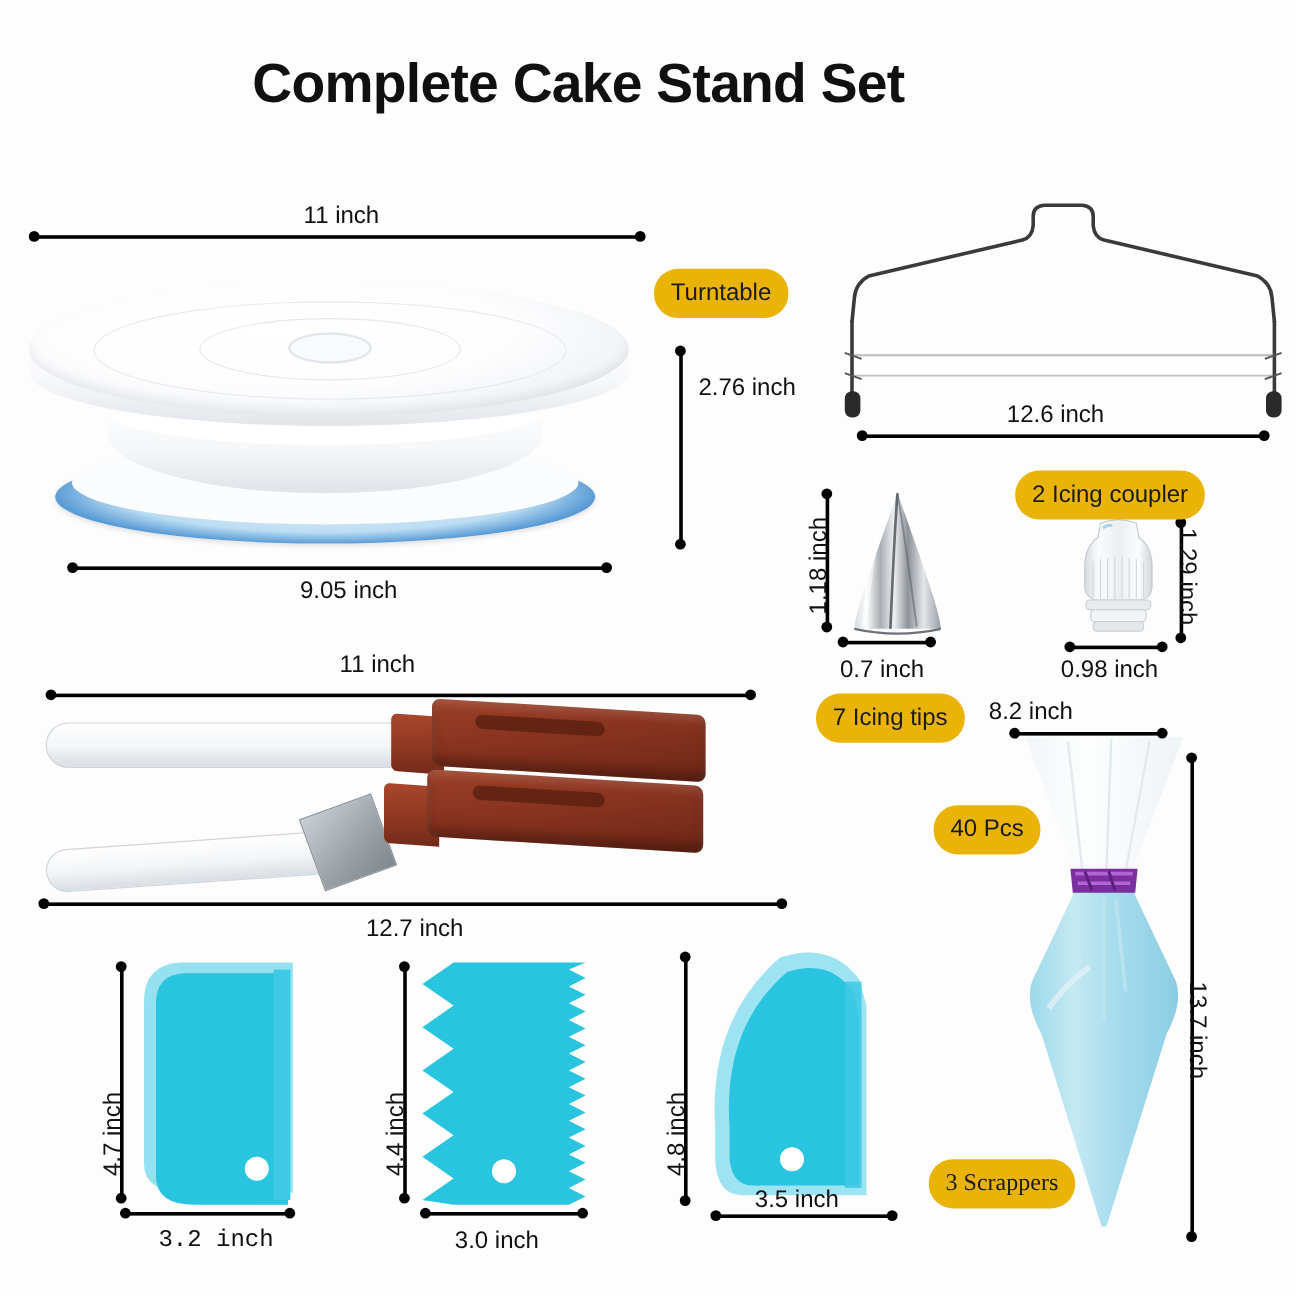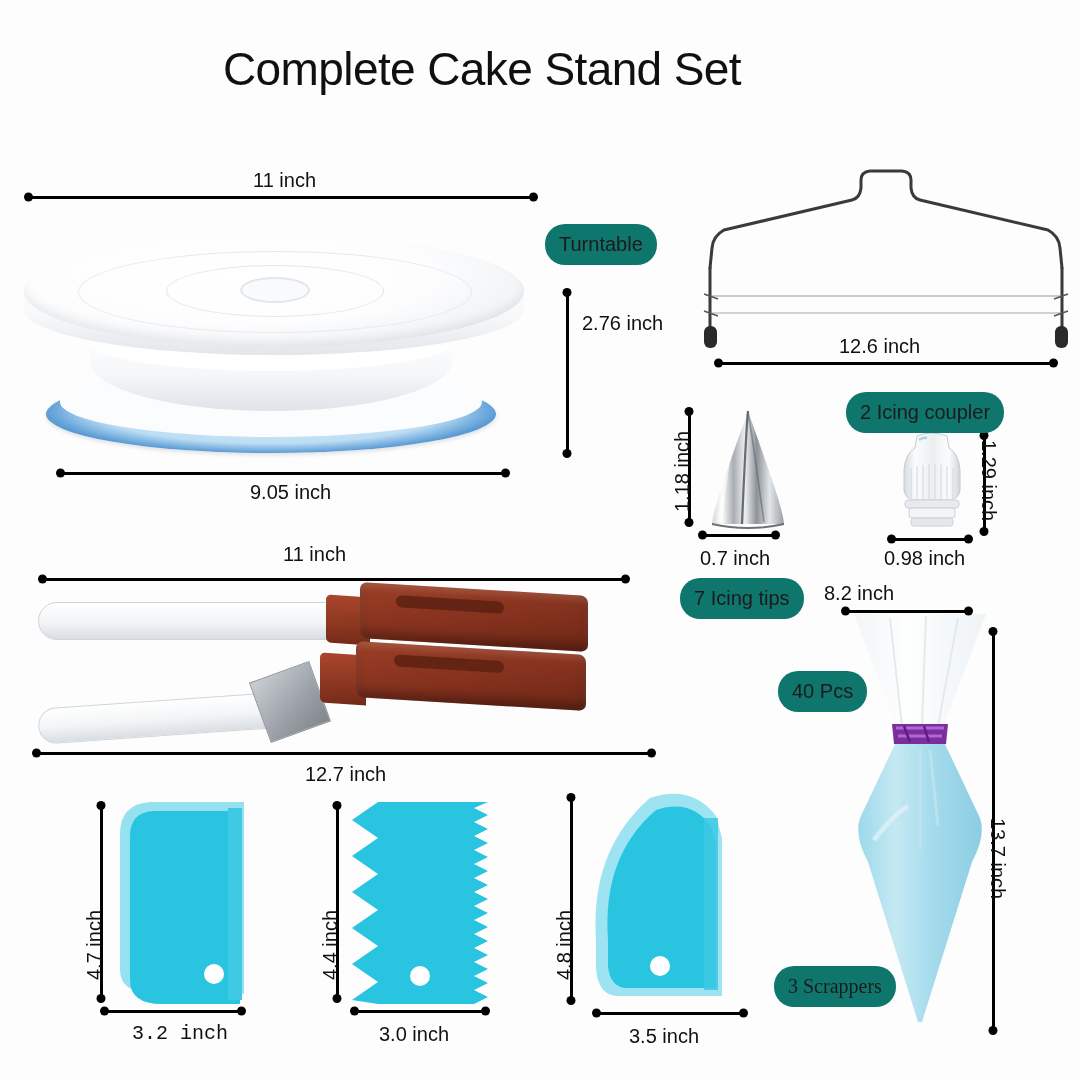--- a/index.html
+++ b/index.html
@@ -20,29 +20,29 @@
   }
 
   
   .title {
     position: absolute;
     left: 0;
     top: 42px;
     width: 964px;
     text-align: center;
     font-size: 46px;
-    font-weight: normal;
+    font-weight: bold;
     letter-spacing: -0.6px;
     color: #101010;
   }
 
   
   .badge {
     position: absolute;
-    background: #0f766e;
+    background: #eab308;
     color: #1b1b1b;
     border-radius: 20px;
     font-size: 20px;
     line-height: 1;
     padding: 10px 14px 11px 14px;
     white-space: nowrap;
   }
 
   
   .dim {
@@ -361,21 +361,21 @@
       <path d="M20,150 Q14,66 68,20 Q104,8 124,38 L128,56 L128,198 L40,198 Q22,198 20,176 Z" fill="#29c4e0"></path>
       <rect x="116" y="28" width="14" height="172" fill="#3ec9e5" opacity=".85"></rect>
       <circle cx="72" cy="176" r="10" fill="#ffffff"></circle>
     </svg>
   </div>
 
   <div class="vrule" style="left:570px; top:795px; height:208px;"></div>
   <div class="dim rot-ccw" style="left:554px; top:980px;">4.8 inch</div>
 
   <div class="hrule" style="left:594px; top:1012px; width:152px;"></div>
-  <div class="dim" style="left:629px; top:1026px;">3.5 inch</div>
+  <div class="dim" style="left:629px; top:990px;">3.5 inch</div>
 
   <div class="badge" style="left:774px; top:966px;font-family:Liberation Serif, serif;">3 Scrappers</div>
 
   <div class="art pb-wrap">
     <svg width="180" height="430" viewBox="0 0 180 430">
       <defs>
         <linearGradient id="bagblue" x1="0" y1="0" x2="1" y2="0">
           <stop offset="0%" stop-color="#9cd9ea"></stop>
           <stop offset="30%" stop-color="#c5e9f3"></stop>
           <stop offset="58%" stop-color="#a6dced"></stop>

